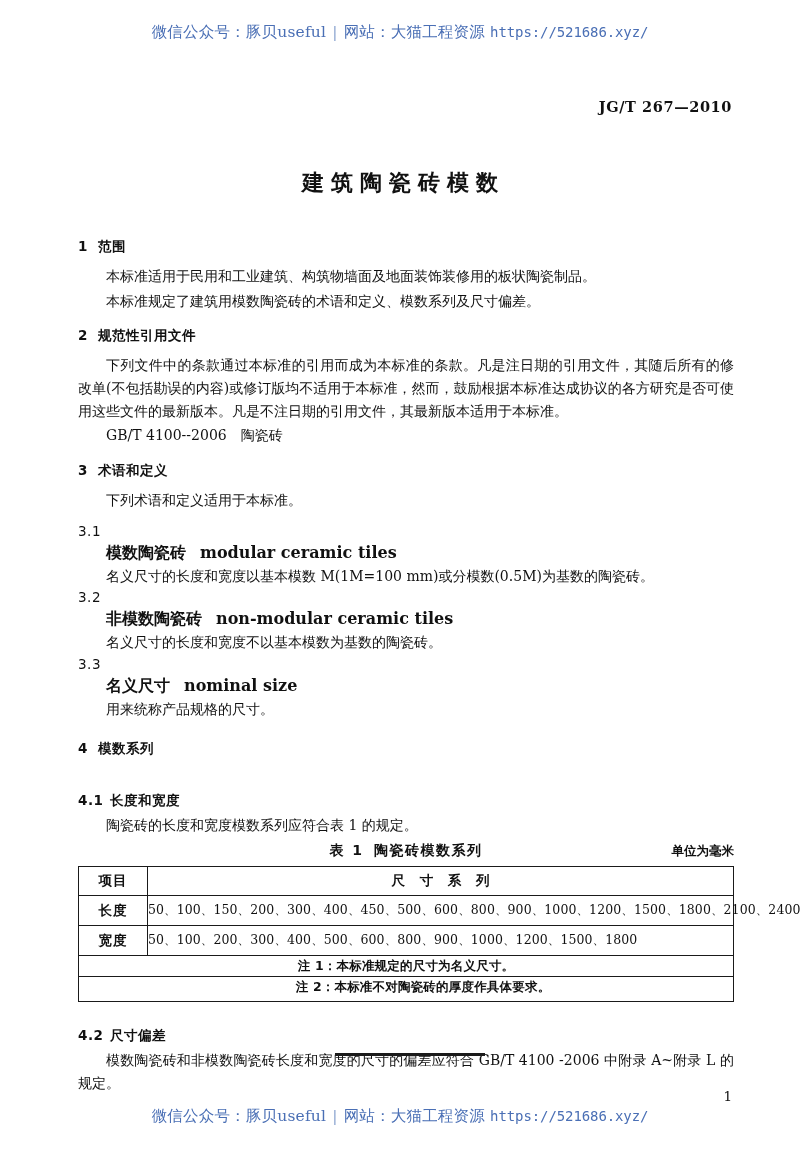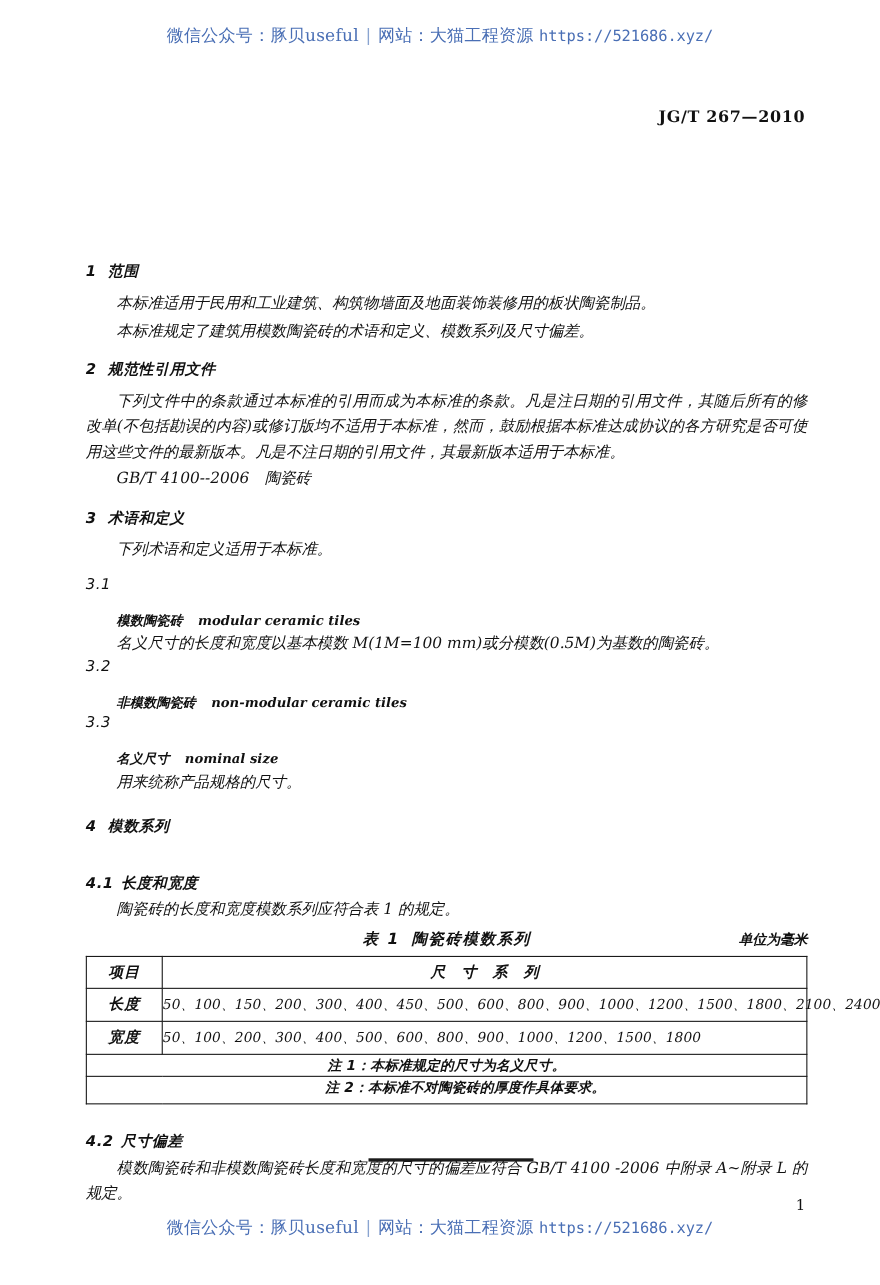--- a/index.html
+++ b/index.html
@@ -71,21 +71,20 @@
     text-indent: 7px;
     font-family: "DejaVu Sans", "Liberation Sans", sans-serif;
   }
 
   
   .content {
     position: absolute;
     top: 238px;
     left: 78px;
     width: 656px;
-    font-style: italic;
   }
 
   .h1 {
     font-size: 13.5px;
     font-weight: bold;
     font-family: "DejaVu Sans", "Liberation Sans", sans-serif;
     margin: 0 0 9px 0;
     letter-spacing: 0.5px;
   }
   .h1 .num { display: inline-block; min-width: 20px; }
@@ -109,24 +108,24 @@
   p.para {
     font-size: 14px;
     line-height: 1.62;
     margin: 0 0 2px 0;
     text-align: justify;
   }
   p.indent { text-indent: 28px; }
   p.hang { padding-left: 28px; }
 
   .term {
-    font-size: 12px;
+    font-size: 16px;
     font-weight: bold;
     padding-left: 28px;
-    margin: 17px 0 1px 0;
+    margin: 4px 0 1px 0;
   }
   .term .en {
     font-family: "DejaVu Serif", "Liberation Serif", serif;
     padding-left: 14px;
     font-weight: bold;
   }
 
   .gap-sm { height: 9px; }
   .gap-md { height: 13px; }
   .gap-lg { height: 17px; }
@@ -237,20 +236,21 @@
 <body>
 
 <div class="page">
 
   <div class="watermark watermark-top">
     <span>微信公众号：</span><span>豚贝useful</span><span class="sep">|</span><span>网站：</span><span>大猫工程资源</span>&nbsp;<span class="url">https://521686.xyz/</span>
   </div>
 
   <div class="std-no">JG/T 267—2010</div>
 
+  <div class="doc-title">建筑陶瓷砖模数</div>
 
   <div class="content">
 
     <div class="h1"><span class="num">1</span><span>范围</span></div>
     <p class="para indent">本标准适用于民用和工业建筑、构筑物墙面及地面装饰装修用的板状陶瓷制品。</p>
     <p class="para indent">本标准规定了建筑用模数陶瓷砖的术语和定义、模数系列及尺寸偏差。</p>
 
     <div class="gap-md"></div>
 
     <div class="h1"><span class="num">2</span><span>规范性引用文件</span></div>
@@ -263,20 +263,21 @@
     <p class="para indent">下列术语和定义适用于本标准。</p>
 
     <div class="gap-sm"></div>
 
     <div class="clause-no">3.1</div>
     <div class="term"><span>模数陶瓷砖</span><span class="en">modular ceramic tiles</span></div>
     <p class="para hang">名义尺寸的长度和宽度以基本模数 M(1M=100 mm)或分模数(0.5M)为基数的陶瓷砖。</p>
 
     <div class="clause-no">3.2</div>
     <div class="term"><span>非模数陶瓷砖</span><span class="en">non-modular ceramic tiles</span></div>
+    <p class="para hang">名义尺寸的长度和宽度不以基本模数为基数的陶瓷砖。</p>
 
     <div class="clause-no">3.3</div>
     <div class="term"><span>名义尺寸</span><span class="en">nominal size</span></div>
     <p class="para hang">用来统称产品规格的尺寸。</p>
 
     <div class="gap-lg"></div>
 
     <div class="h1"><span class="num">4</span><span>模数系列</span></div>
 
     <div class="gap-sm"></div>

